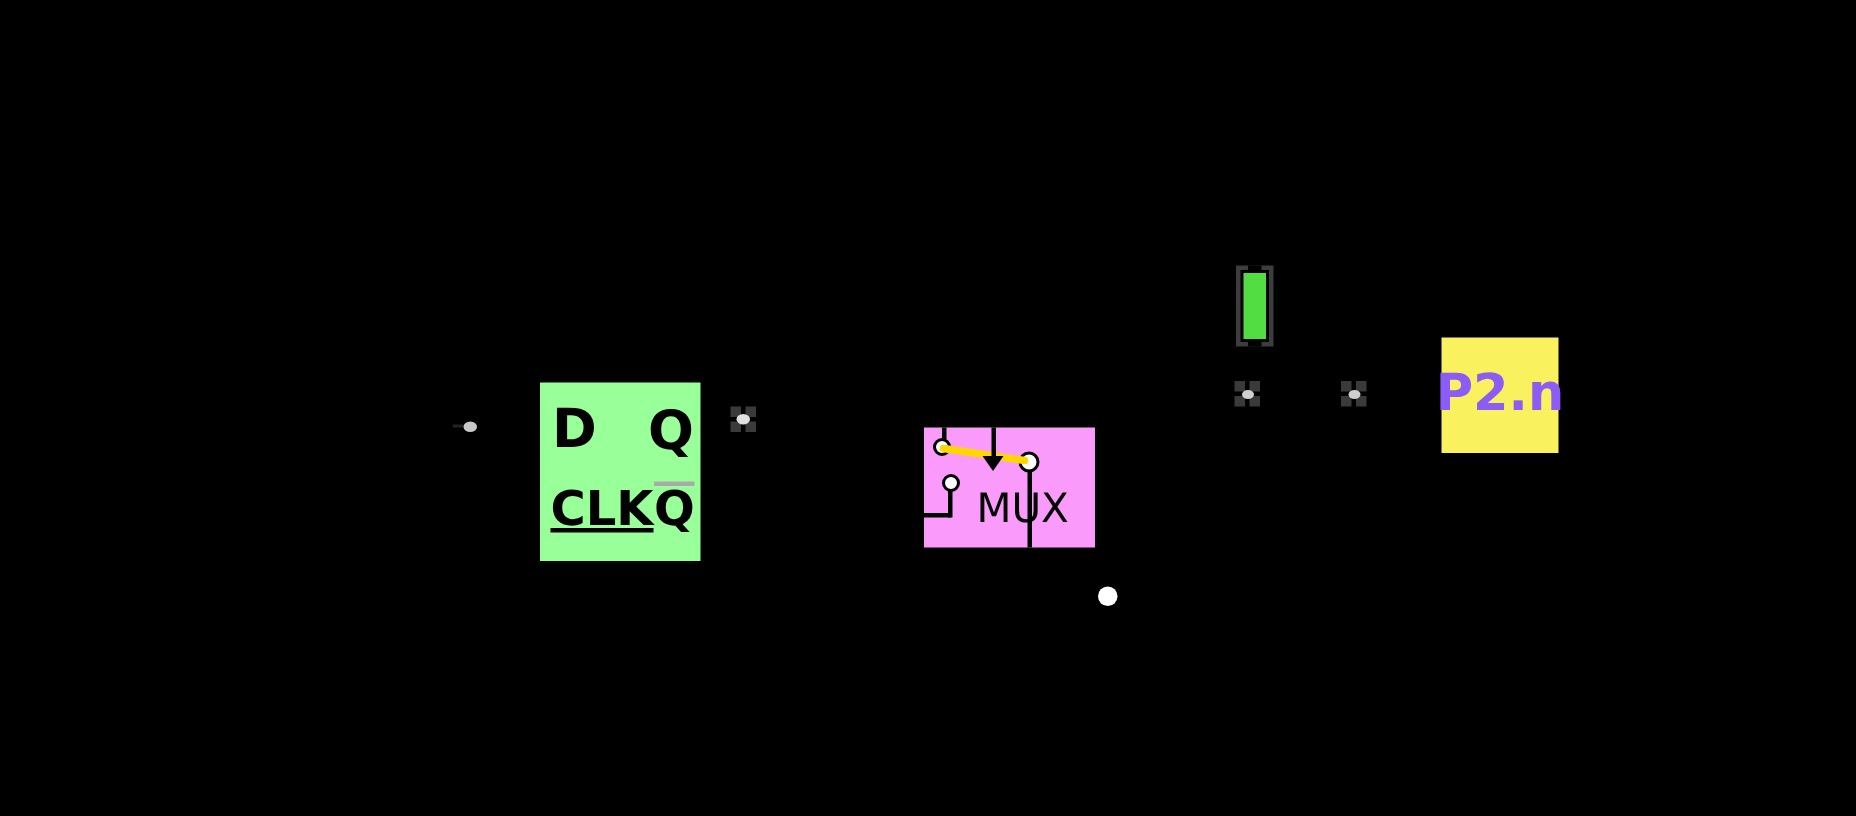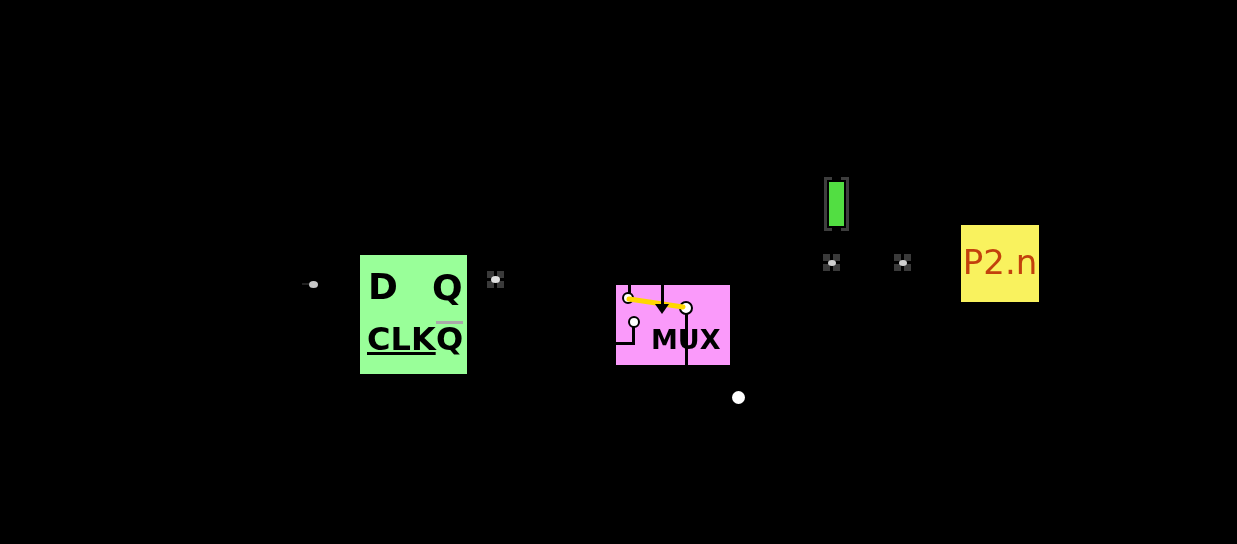--- a/index.html
+++ b/index.html
@@ -39,33 +39,33 @@
     border-left:7px solid transparent;border-right:7px solid transparent;
     border-top:10px solid var(--line_black,#000);}
   .mux-circle{position:absolute;border:2px solid #000;background:#fff;border-radius:50%;box-sizing:border-box;}
   #mux-circle-a{left:6px;top:7px;width:12px;height:12px;}
   #mux-circle-b{left:12px;top:31px;width:12px;height:12px;}
   #mux-circle-out{left:63px;top:16px;width:14px;height:14px;}
   #mux-b-line-v{left:16px;top:42px;width:3px;height:18px;}
   #mux-b-line-h{left:0;top:57px;width:18px;height:3px;}
   #mux-out-line{left:69px;top:29px;width:3px;height:51px;}
   #mux-switch-svg{position:absolute;left:0;top:0;}
-  #mux-label{position:absolute;left:35px;top:41px;font-size:27px;font-weight:bold;color:#000;line-height:1;}
+  #mux-label{position:absolute;left:35px;top:41px;font-size:27px;font-weight:normal;color:#000;line-height:1;}
   
   #node-out{left:732px;top:391px;width:13px;height:13px;border-radius:50%;background:var(--white_dot,#fff);}
   
   #resistor{left:824px;top:177px;width:25px;height:54px;background:var(--resistor_frame,#3d3d3d);}
   #resistor .inner-black{position:absolute;left:3px;top:3px;width:19px;height:48px;background:#000;}
   #resistor .green{position:absolute;left:5px;top:5px;width:15px;height:44px;background:var(--resistor_fill,#52de42);}
   #resistor .notch{position:absolute;left:8px;width:9px;height:3px;background:#000;}
   #resistor .notch-top{top:0;} #resistor .notch-bot{bottom:0;}
   
   #pin-box{left:961px;top:225px;width:78px;height:77px;background:var(--pin_fill,#f9f25e);
     display:flex;align-items:center;justify-content:center;}
-  #pin-label{font-size:34px;font-weight:normal;color:#c2410c;line-height:1;margin-top:-4px;}
+  #pin-label{font-size:34px;font-weight:bold;color:#8b5cf6;line-height:1;margin-top:-4px;}
 </style>
 </head>
 <body>
 
 <div id="canvas">
 
   <div class="abs" id="node-left-stub"></div>
   <div class="abs" id="node-left"></div>
 
   <div class="abs" id="ff-box">

